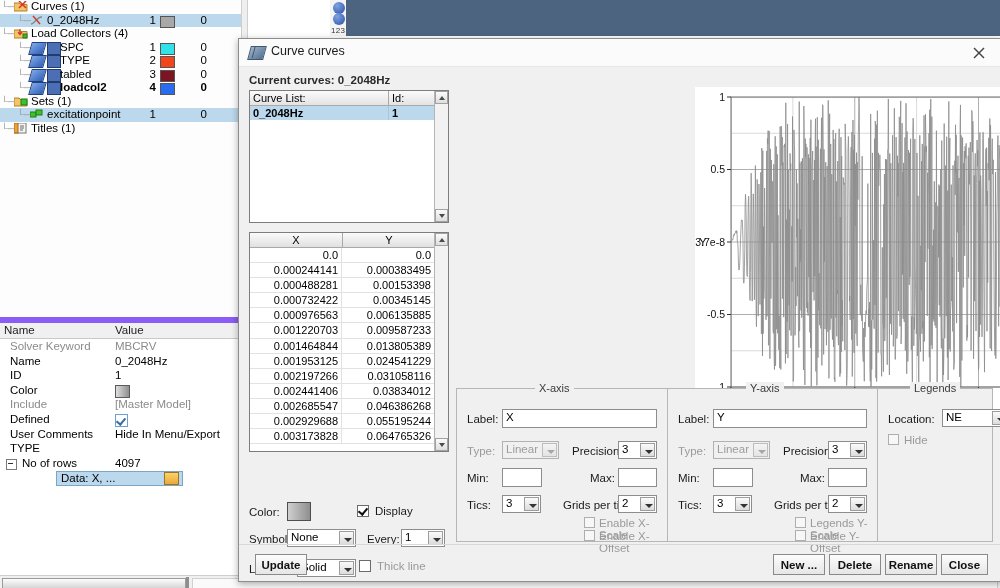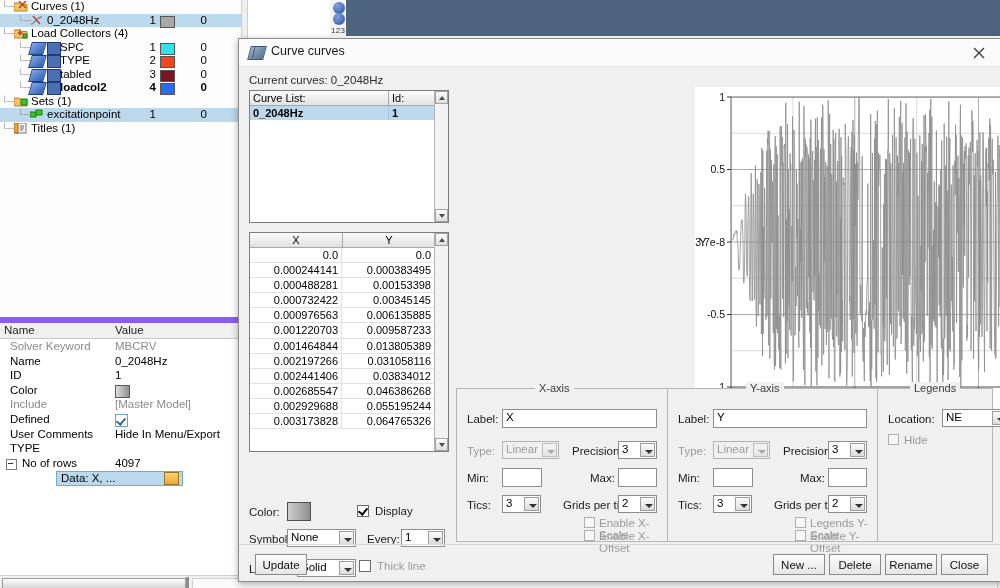--- a/index.html
+++ b/index.html
@@ -71,21 +71,21 @@
   #dialog{position:absolute;left:238px;top:38px;width:762px;height:542px;background:#f0f0f0;
           border:1px solid #8d8d8d;box-shadow:0 2px 7px rgba(0,0,0,.32);}
   #titlebar{height:27px;position:relative;background:#fbfbfb;border-bottom:1px solid #e6e6e6;}
   #title-ico{position:absolute;left:10px;top:7px;width:14px;height:12px;
      background:linear-gradient(135deg,#9db3cc,#55708f);border:1px solid #3f5671;transform:skewX(-15deg);}
   #title-ico:after{content:"";position:absolute;left:3px;top:-1px;width:1px;height:12px;background:#3f5671;}
   #title-text{position:absolute;left:32px;top:5px;font-size:12.5px;color:#1a1a1a;}
   #close-btn{position:absolute;right:0;top:0;width:44px;height:27px;cursor:pointer;}
   #close-btn svg{position:absolute;left:16px;top:8px;}
 
-  #cur-curves{position:absolute;left:10px;top:35px;font-size:11.5px;color:#2a2a2a;}
+  #cur-curves{position:absolute;left:10px;top:35px;font-size:11.5px;color:#2a2a2a;font-weight:bold;}
 
   
   #curvelist{position:absolute;left:10px;top:51px;width:198px;height:131px;background:#fff;border:1px solid #7d7d7d;}
   #cl-head{position:relative;height:14px;background:linear-gradient(#fbfbfb,#e3e3e3);border-bottom:1px solid #a9a9a9;}
   #cl-head .c1{position:absolute;left:3px;top:0;line-height:14px;font-size:11px;}
   #cl-head .c2{position:absolute;left:138px;top:0;line-height:14px;font-size:11px;border-left:1px solid #a9a9a9;padding-left:3px;width:54px;}
   #cl-row{position:relative;height:14px;background:#bcd8ec;}
   #cl-row .c1{position:absolute;left:3px;top:0;line-height:14px;font-weight:bold;font-size:11px;}
   #cl-row .c2{position:absolute;left:138px;top:0;line-height:14px;font-weight:bold;font-size:11px;border-left:1px solid #a9c6db;padding-left:3px;width:54px;}
   .vsb{position:absolute;right:0;top:0;width:13px;bottom:0;background:#f2f2f2;border-left:1px solid #b5b5b5;}
@@ -123,21 +123,21 @@
   .sel-box > .ar:after{content:"";position:absolute;left:4px;top:6px;width:0;height:0;border-left:4px solid transparent;border-right:4px solid transparent;border-top:4px solid #333;}
   .sel-box.dis{background:#f0f0f0;border-color:#b2b2b2;color:#9c9c9c;}
   .sel-box.dis > .ar{background:linear-gradient(#f4f4f4,#e4e4e4);border-color:#bdbdbd;}
   .sel-box.dis > .ar:after{border-top-color:#a8a8a8;}
 
   .cbox{position:absolute;width:12px;height:12px;background:#fff;border:1px solid #6b6b6b;box-sizing:border-box;}
   .cbox.on:after{content:"";position:absolute;left:2px;top:0px;width:4px;height:7px;border:solid #111;border-width:0 2px 2px 0;transform:rotate(40deg);}
   .cbox.dis{border-color:#aeaeae;background:#f7f7f7;}
 
   .btn{position:absolute;background:linear-gradient(#fcfcfc,#e6e6e6);border:1px solid #8a8a8a;box-sizing:border-box;
-       font-size:11.5px;text-align:center;cursor:pointer;color:#111;}
+       font-size:11.5px;text-align:center;cursor:pointer;color:#111;font-weight:bold;}
   .btn span{display:block;line-height:20px;}
 
   #dlg-sep{position:absolute;left:0;right:0;top:505px;height:1px;background:#d8d8d8;}
 
   
   .colorswatch{position:absolute;width:22px;height:17px;background:linear-gradient(90deg,#cfcfcf,#8f8f8f);border:1px solid #4e4e4e;}
 </style>
 </head>
 <body>
 
@@ -364,20 +364,24 @@
           <div class="cx">0.000976563</div>
           <div class="cy">0.006135885</div>
         </div>
         <div class="dt-row">
           <div class="cx">0.001220703</div>
           <div class="cy">0.009587233</div>
         </div>
         <div class="dt-row">
           <div class="cx">0.001464844</div>
           <div class="cy">0.013805389</div>
+        </div>
+        <div class="dt-row">
+          <div class="cx">0.001953125</div>
+          <div class="cy">0.024541229</div>
         </div>
         <div class="dt-row">
           <div class="cx">0.002197266</div>
           <div class="cy">0.031058116</div>
         </div>
         <div class="dt-row">
           <div class="cx">0.002441406</div>
           <div class="cy">0.03834012</div>
         </div>
         <div class="dt-row">

